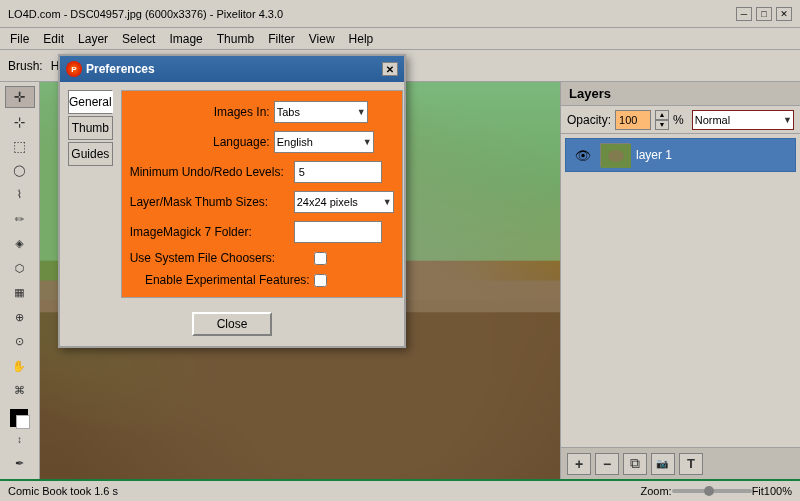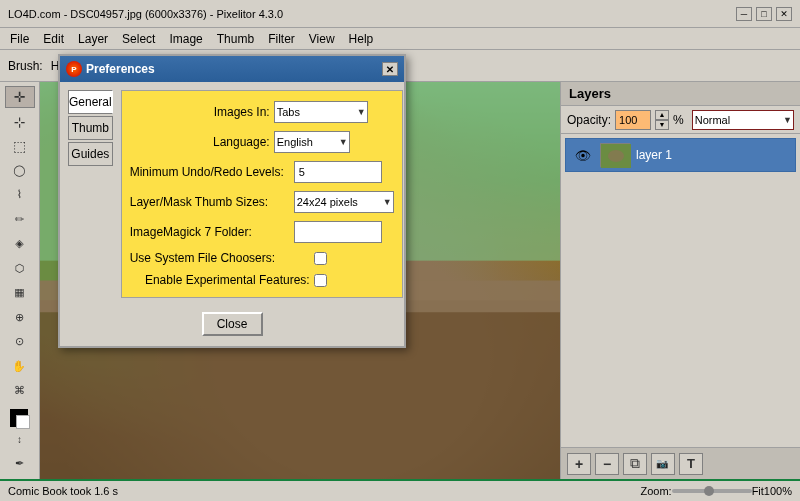--- a/index.html
+++ b/index.html
@@ -334,21 +334,21 @@
       font-size: 12px;
       cursor: pointer;
       color: #000;
     }
     .dialog-tab.active {
       background: #fff;
       border-right-color: #fff;
     }
     .dialog-content {
       flex: 1;
-      background: #fde047;
+      background: #f97316;
       border: 1px solid #a0a0a0;
       padding: 10px 8px;
       display: flex;
       flex-direction: column;
       gap: 8px;
     }
     .form-row {
       display: flex;
       align-items: center;
       gap: 4px;
@@ -377,21 +377,21 @@
       width: 13px;
       height: 13px;
       cursor: pointer;
     }
     .dialog-footer {
       display: flex;
       justify-content: center;
       padding: 6px 8px 10px;
     }
     .close-button {
-      width: 61px;
+      width: 80px;
       height: 24px;
       background: #d4d0c8;
       border: 2px solid #808080;
       border-top-color: #fff;
       border-left-color: #fff;
       font-size: 12px;
       cursor: pointer;
       display: flex;
       align-items: center;
       justify-content: center;
@@ -603,21 +603,21 @@
               <option>Tabs</option>
               <option>Windows</option>
             </select>
             <span class="select-arrow">▼</span>
           </div>
         </div>
 
         <div class="form-row">
           <span class="form-label" style="width:140px;">Language:</span>
           <div class="select-with-arrow">
-            <select class="form-select" style="width:76px;">
+            <select class="form-select" style="width:100px;">
               <option>English</option>
               <option>German</option>
               <option>French</option>
             </select>
             <span class="select-arrow">▼</span>
           </div>
         </div>
 
         <div class="form-row">
           <span class="form-label" style="width:160px;text-align:left;">Minimum Undo/Redo Levels:</span>

